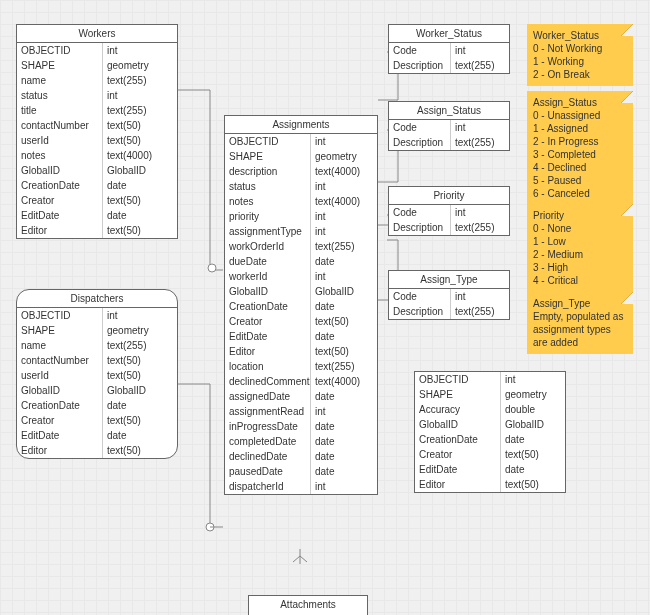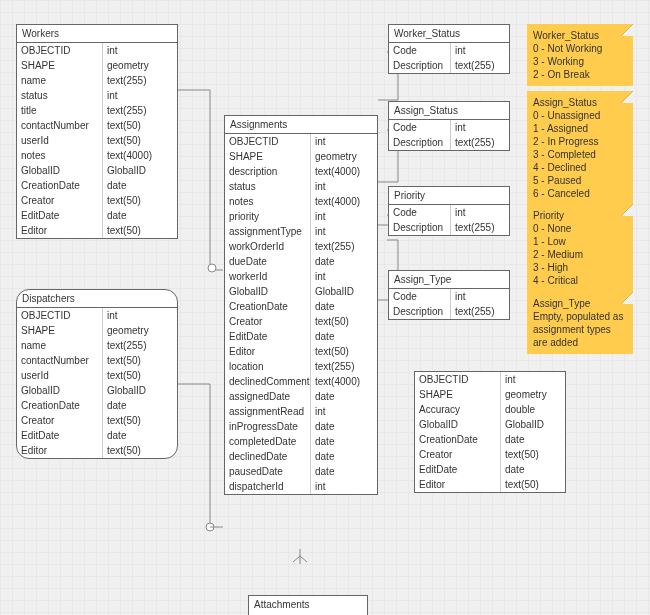--- a/index.html
+++ b/index.html
@@ -20,20 +20,21 @@
   .entity {
     position: absolute;
     background: #fff;
     border: 1px solid #666;
   }
   .entity-title {
     border-bottom: 1px solid #666;
     padding: 3px 5px;
     font-weight: normal;
     color: #333;
+    text-align: center;
   }
   .entity-row {
     display: flex;
   }
   .entity-row > div {
     padding: 2px 4px;
     border-right: 1px solid #ccc;
     border-bottom: 0;
     color: #333;
   }
@@ -389,21 +390,21 @@
 
 <div class="entity" style="left:248px; top:595px; width:120px;">
   <div class="entity-title" style="border-bottom:none">Attachments</div>
   <div style="height:14px"></div>
 </div>
 
 <div class="note" style="left:527px; top:24px; width:106px;">
   <div class="note-title">Worker_Status</div>
   <div>
       <div>0 - Not Working</div>
-      <div>3 - Working</div>
+      <div>1 - Working</div>
       <div>2 - On Break</div>
     </div>
 </div>
 <div class="note" style="left:527px; top:91px; width:106px;">
   <div class="note-title">Assign_Status</div>
   <div>
       <div>0 - Unassigned</div>
       <div>1 - Assigned</div>
       <div>2 - In Progress</div>
       <div>3 - Completed</div>

